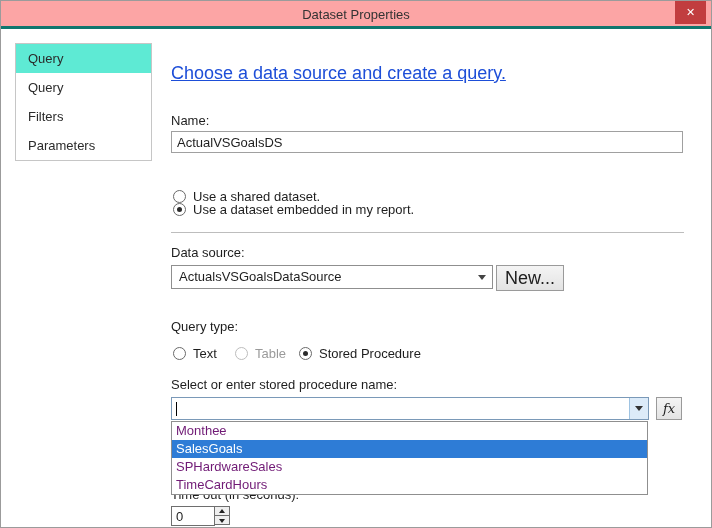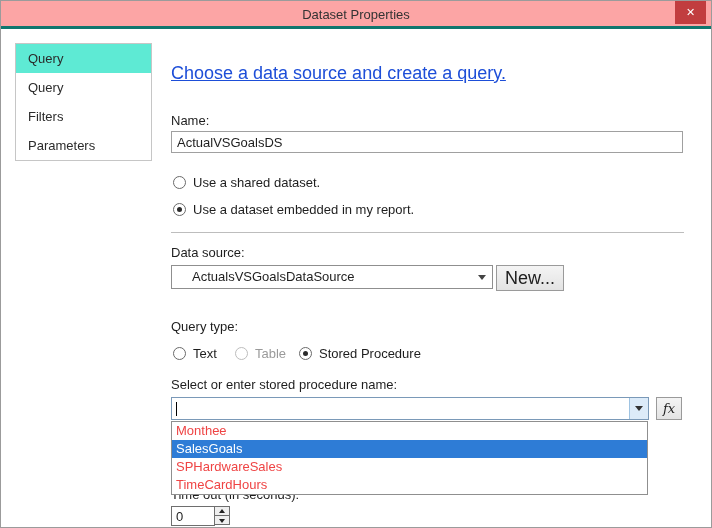--- a/index.html
+++ b/index.html
@@ -60,21 +60,21 @@
   }
   .radio.disabled { border-color:#bdbdbd; }
   .radio-row.disabled { color:#9a9a9a; }
 
   .divider { position:absolute; left:170px; top:231px; width:513px; height:1px; background:#bdbdbd; }
 
   
   .select-box {
     position:absolute; left:170px; top:264px; width:322px; height:24px;
     border:1px solid #8f8f8f; background:#fff; font-size:13px; color:#1e1e1e;
-    line-height:22px; padding-left:20px;
+    line-height:22px; padding-left:7px;
   }
   .select-arrow {
     position:absolute; right:6px; top:9px; width:0; height:0;
     border-left:4px solid transparent; border-right:4px solid transparent;
     border-top:5px solid #444;
   }
 
   .push-btn {
     position:absolute; border:1px solid #9a9a9a; background:#e7e7e7;
     background:linear-gradient(#f4f4f4,#e3e3e3);
@@ -103,21 +103,21 @@
     left:655px; top:396px; width:26px; height:23px; line-height:21px;
     font-family:"DejaVu Serif", serif; font-style:italic; font-size:13px;
   }
 
   
   .combo-list {
     position:absolute; left:170px; top:420px; width:477px;
     border:1px solid #8f8f8f; background:#fff; z-index:5;
   }
   .combo-list .opt {
-    height:18px; line-height:18px; font-size:13px; color:#ef4444; padding-left:4px;
+    height:18px; line-height:18px; font-size:13px; color:#701a75; padding-left:4px;
     white-space:nowrap; overflow:hidden;
   }
   .combo-list .opt.selected { background:#2e7cd6; color:#fff; }
 
   
   .timeout-label { left:170px; top:486px; z-index:1; }
 
   .spinner { position:absolute; left:170px; top:505px; width:60px; height:20px; }
   .spin-input {
     position:absolute; left:0; top:0; width:44px; height:20px;
@@ -167,21 +167,21 @@
     <div class="side-item">
       <span>Parameters</span>
     </div>
   </div>
 
   <div class="heading">Choose a data source and create a query.</div>
 
   <div class="lbl" style="left:170px; top:112px;">Name:</div>
   <input class="text-input" type="text" value="ActualVSGoalsDS" style="">
 
-  <div class="radio-row" style="left:172px; top:174px;text-align:right;">
+  <div class="radio-row" style="left:172px; top:188px;text-align:right;">
     <span class="radio"></span>
     <span>Use a shared dataset.</span>
   </div>
   <div class="radio-row" style="left:172px; top:201px;">
     <span class="radio checked"></span>
     <span>Use a dataset embedded in my report.</span>
   </div>
 
   <div class="divider"></div>
 

